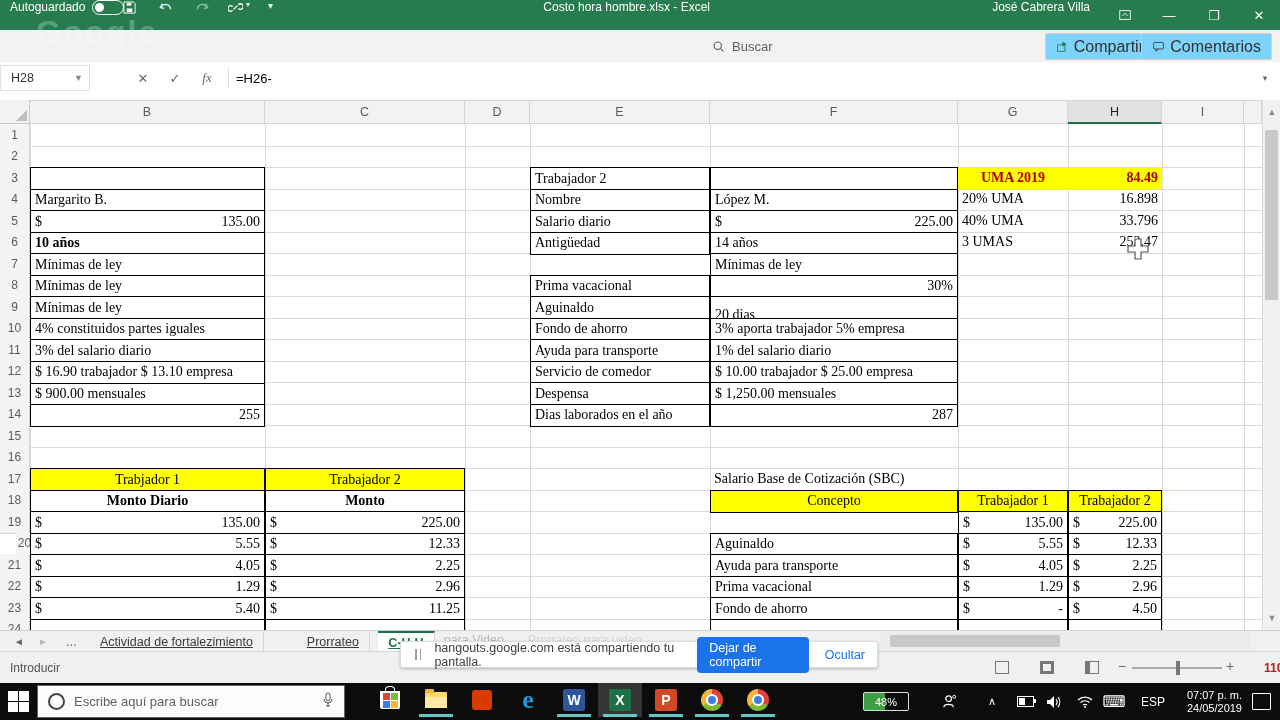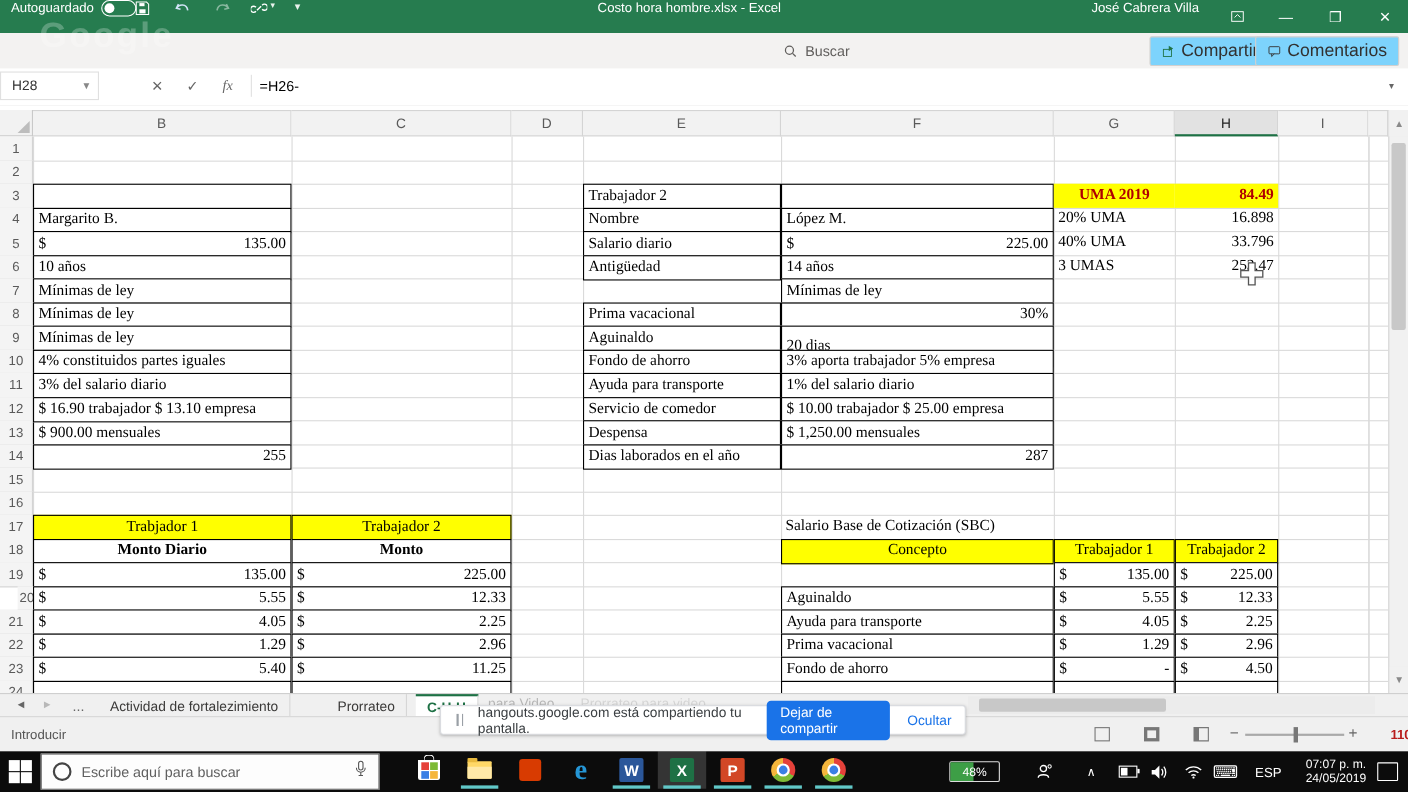--- a/index.html
+++ b/index.html
@@ -48,21 +48,21 @@
   .rgt{justify-content:flex-end;}
   .acct{justify-content:space-between;}
   .ovf{overflow:visible;z-index:3;}
   
   #vscroll{position:absolute;left:1262px;top:4px;width:18px;height:530px;background:#f1f1f1;border-left:1px solid #e0e0e0;box-sizing:border-box;}
   #vscroll .arrow{position:absolute;left:0;width:18px;height:24px;color:#8a8a8a;font-size:9px;display:flex;align-items:center;justify-content:center;background:#f1f1f1;}
   #vthumb{position:absolute;left:2px;top:30px;width:13px;height:170px;background:#c8c8c8;border-radius:2px;}
   
   #tabbar{position:absolute;left:0;top:630px;width:1280px;height:21px;background:#f0f0f0;border-top:1px solid #cfcfcf;font-size:12.5px;color:#444;}
   .nav-arrow{position:absolute;top:0;height:21px;display:flex;align-items:center;color:#666;font-size:10px;}
-  .stab{position:absolute;top:0;height:21px;display:flex;align-items:center;padding:0 10px;border-right:1px solid #d6d6d6;color:#3b3a39;}
+  .stab{position:absolute;top:0;height:21px;display:flex;align-items:center;padding:0 10px;border-right:1px solid #d6d6d6;color:#3b3a39;text-decoration:underline;}
   .stab.active{background:#fff;color:#1e7145;font-weight:bold;border-top:2px solid #1e7145;box-sizing:border-box;}
   .ghost{position:absolute;top:2px;font-size:12.5px;color:#333;}
   #hscroll{position:absolute;left:880px;top:2px;width:370px;height:16px;background:#ececec;}
   #hthumb{position:absolute;left:10px;top:2px;width:170px;height:12px;background:#c8c8c8;border-radius:2px;}
   
   #statusbar{position:absolute;left:0;top:651px;width:1280px;height:32px;background:#f0f0f0;border-top:1px solid #d6d6d6;}
   #mode{position:absolute;left:10px;top:0;height:32px;display:flex;align-items:center;font-size:12px;color:#555;}
   .viewicon{position:absolute;top:9px;width:14px;height:13px;border:1px solid #777;box-sizing:border-box;}
   #zoom-minus,#zoom-plus{position:absolute;top:6px;font-size:14px;color:#666;}
   #zoom-track{position:absolute;left:1132px;top:15px;width:90px;height:2px;background:#a9a9a9;}
@@ -256,21 +256,21 @@
       <div class="rowhdr" style="left: 0px; top: 458px; width: 30px; height: 22.5px;">21</div>
       <div class="rowhdr" style="left: 0px; top: 479.5px; width: 30px; height: 22.5px;">22</div>
       <div class="rowhdr" style="left: 0px; top: 501px; width: 30px; height: 22.5px;">23</div>
       <div class="rowhdr" style="left: 0px; top: 522.5px; width: 30px; height: 22.5px;">24</div>
       <div class="cell bd" style="left: 30px; top: 71px; width: 235px; height: 23px;"></div>
       <div class="cell bd" style="left: 30px; top: 92.5px; width: 235px; height: 23px;">Margarito B.</div>
       <div class="cell bd acct" style="left: 30px; top: 114px; width: 235px; height: 23px;">
         <span>$</span>
         <span>135.00</span>
       </div>
-      <div class="cell bd" style="left: 30px; top: 135.5px; width: 235px; height: 23px;">10 años</div>
+      <div class="cell bd" style="left: 30px; top: 135.5px; width: 235px; height: 23px; font-weight: bold;">10 años</div>
       <div class="cell bd" style="left: 30px; top: 157px; width: 235px; height: 23px;">Mínimas de ley</div>
       <div class="cell bd" style="left: 30px; top: 178.5px; width: 235px; height: 23px;">Mínimas de ley</div>
       <div class="cell bd" style="left: 30px; top: 200px; width: 235px; height: 23px;">Mínimas de ley</div>
       <div class="cell bd" style="left: 30px; top: 221.5px; width: 235px; height: 23px;">4% constituidos partes iguales</div>
       <div class="cell bd" style="left: 30px; top: 243px; width: 235px; height: 23px;">3% del salario diario</div>
       <div class="cell bd ovf" style="left: 30px; top: 264.5px; width: 235px; height: 23px;">$ 16.90 trabajador $ 13.10 empresa</div>
       <div class="cell bd" style="left: 30px; top: 286px; width: 235px; height: 23px;">$ 900.00 mensuales</div>
       <div class="cell bd rgt" style="left: 30px; top: 307.5px; width: 235px; height: 23px;">255</div>
       <div class="cell bd" style="left: 530px; top: 71px; width: 180px; height: 23px;">Trabajador 2</div>
       <div class="cell bd" style="left: 710px; top: 71px; width: 248px; height: 23px;"></div>

